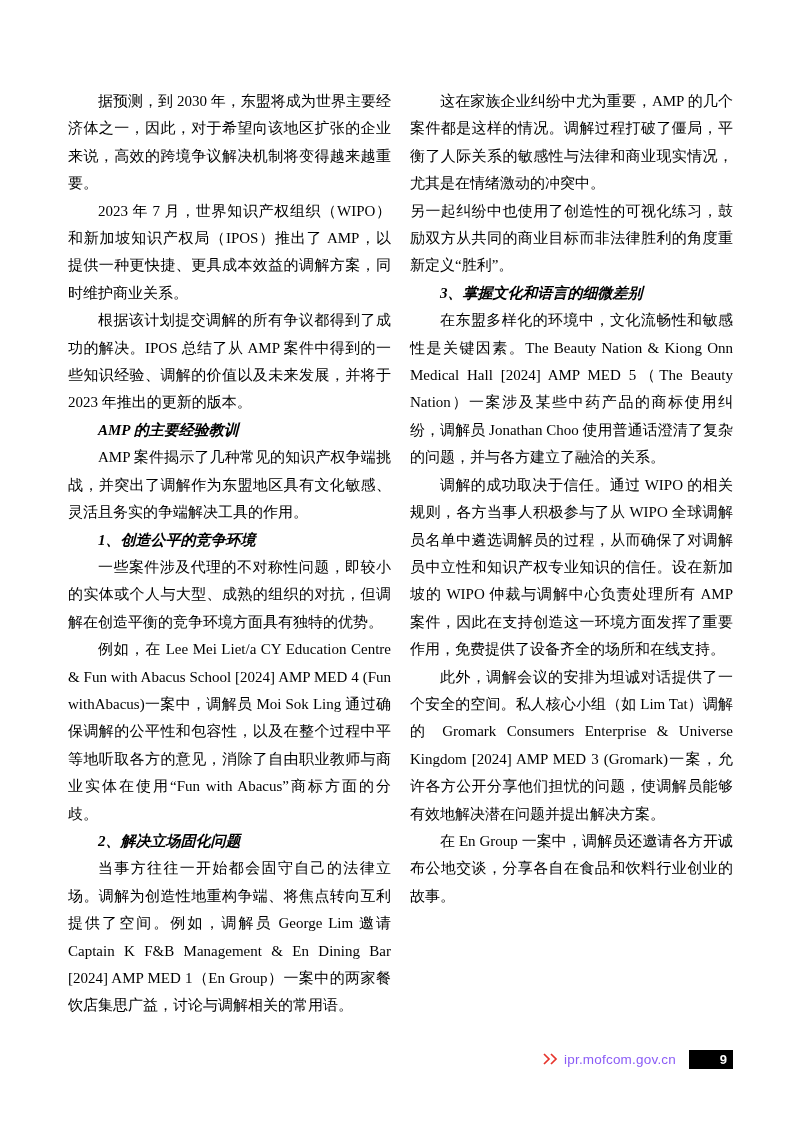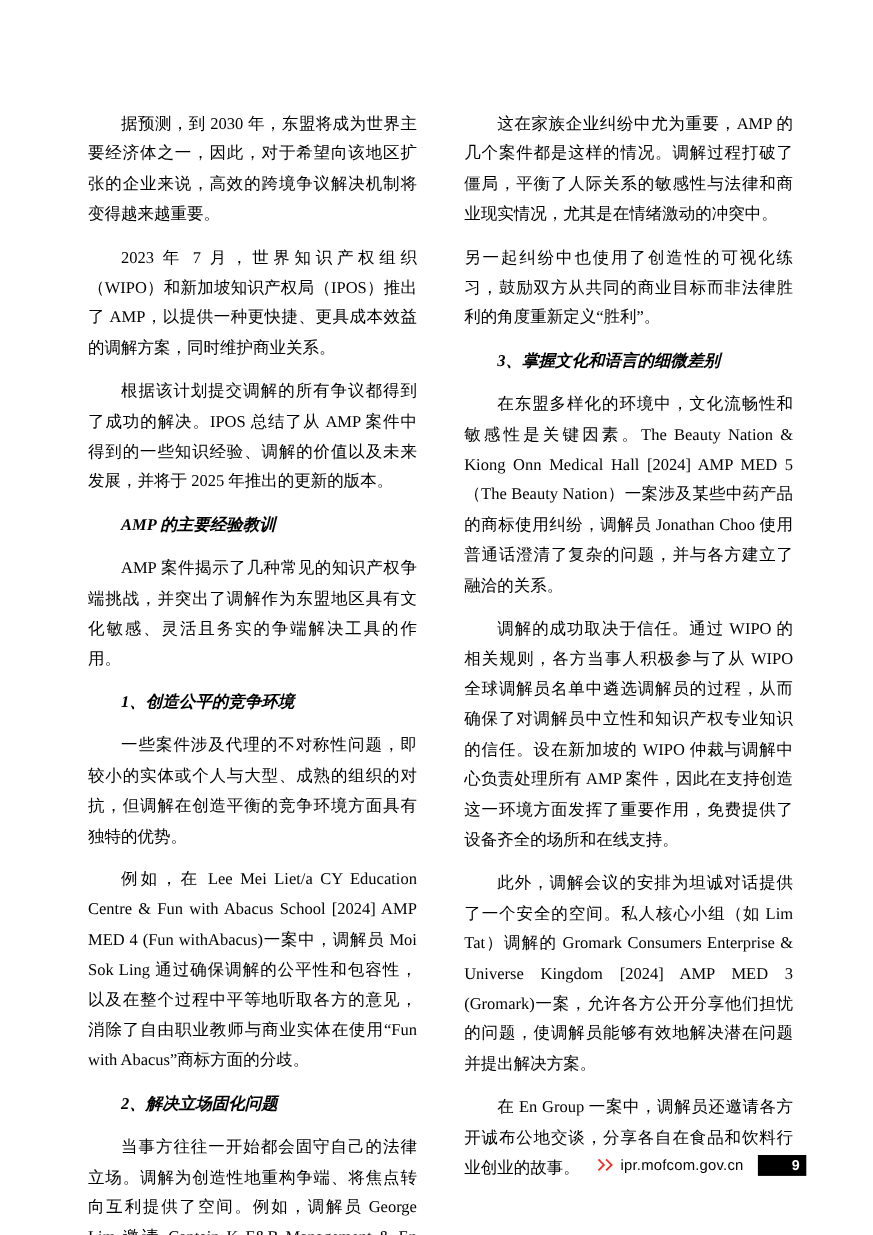--- a/index.html
+++ b/index.html
@@ -17,21 +17,21 @@
     color: #000000;
   }
   .col {
     position: absolute;
     top: 88px;
     width: 323px;
   }
   .col-left  { left: 68px; }
   .col-right { left: 410px; }
   .col p {
-    margin: 12px;
+    margin: 0;
     font-size: 15px;
     line-height: 27.4px;
     text-align: justify;
     text-indent: 2em;
     word-break: break-word;
   }
   .col p.cont { text-indent: 0; }
   .col p.head { font-weight: 700; font-style: italic; }
   .footer {
     position: absolute;
@@ -42,21 +42,21 @@
     align-items: center;
     font-family: "Liberation Sans", "DejaVu Sans", sans-serif;
   }
   .chev {
     display: inline-flex;
     align-items: center;
     margin-right: 5px;
   }
   .footer-url {
     font-size: 13.5px;
-    color: #000000;
+    color: #8b5cf6;
     letter-spacing: 0.2px;
   }
   .page-badge {
     margin-left: 13px;
     width: 44px;
     height: 19px;
     background: #000000;
     color: #ffffff;
     display: flex;
     align-items: center;
@@ -68,21 +68,21 @@
   }
 </style>
 </head>
 <body>
 
 <div class="page">
 
   <div class="col col-left">
     <p class="para">据预测，到 2030 年，东盟将成为世界主要经济体之一，因此，对于希望向该地区扩张的企业来说，高效的跨境争议解决机制将变得越来越重要。</p>
     <p class="para">2023 年 7 月，世界知识产权组织（WIPO）和新加坡知识产权局（IPOS）推出了 AMP，以提供一种更快捷、更具成本效益的调解方案，同时维护商业关系。</p>
-    <p class="para">根据该计划提交调解的所有争议都得到了成功的解决。IPOS 总结了从 AMP 案件中得到的一些知识经验、调解的价值以及未来发展，并将于 2025 年推出的更新的版本。</p>
+    <p class="para">根据该计划提交调解的所有争议都得到了成功的解决。IPOS 总结了从 AMP 案件中得到的一些知识经验、调解的价值以及未来发展，并将于 2023 年推出的更新的版本。</p>
     <p class="head">AMP 的主要经验教训</p>
     <p class="para">AMP 案件揭示了几种常见的知识产权争端挑战，并突出了调解作为东盟地区具有文化敏感、灵活且务实的争端解决工具的作用。</p>
     <p class="head">1、创造公平的竞争环境</p>
     <p class="para">一些案件涉及代理的不对称性问题，即较小的实体或个人与大型、成熟的组织的对抗，但调解在创造平衡的竞争环境方面具有独特的优势。</p>
     <p class="para">例如，在 Lee Mei Liet/a CY Education Centre &amp; Fun with Abacus School [2024] AMP MED 4 (Fun withAbacus)一案中，调解员 Moi Sok Ling 通过确保调解的公平性和包容性，以及在整个过程中平等地听取各方的意见，消除了自由职业教师与商业实体在使用“Fun with Abacus”商标方面的分歧。</p>
     <p class="head">2、解决立场固化问题</p>
     <p class="para">当事方往往一开始都会固守自己的法律立场。调解为创造性地重构争端、将焦点转向互利提供了空间。例如，调解员 George Lim 邀请 Captain K F&amp;B Management &amp; En Dining Bar [2024] AMP MED 1（En Group）一案中的两家餐饮店集思广益，讨论与调解相关的常用语。</p>
   </div>
 
   <div class="col col-right">

